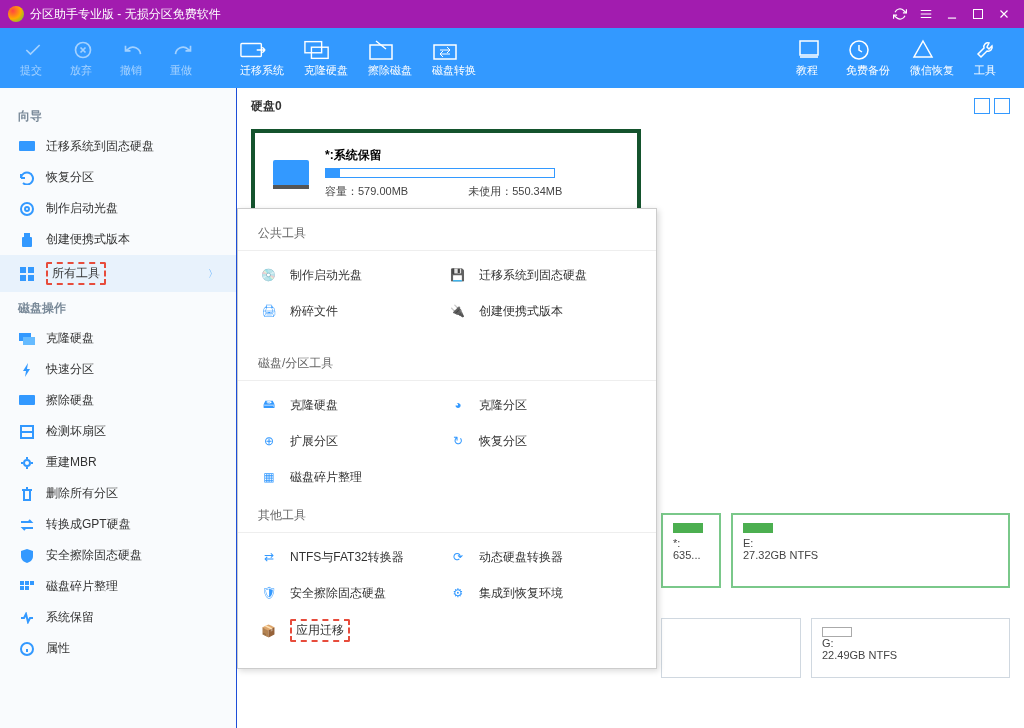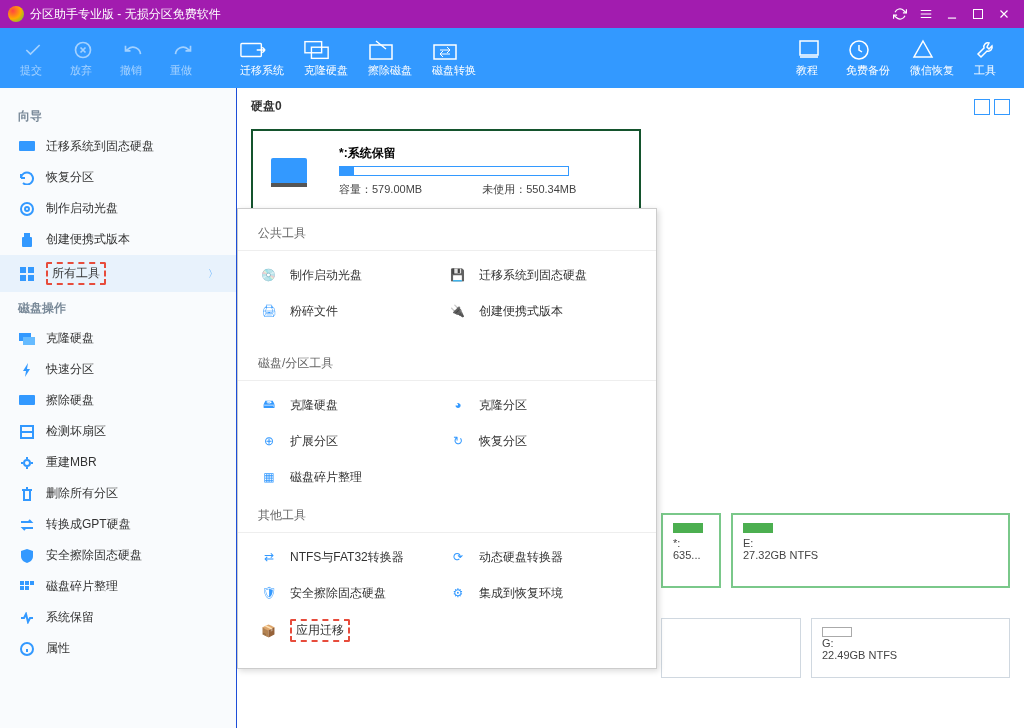--- a/index.html
+++ b/index.html
@@ -15,24 +15,24 @@
 .tspacer { flex: 1; }
 .main { display: flex; height: calc(100% - 88px); }
 .sidebar { width: 237px; background: #f9fbfd; border-right: 1px solid #1d4ed8; padding: 12px 0; overflow-y: auto; }
 .shdr { color: #7a8a99; font-size: 12px; padding: 8px 18px 6px; font-weight: bold; }
 .sitem { display: flex; align-items: center; padding: 7px 18px; font-size: 12px; color: #333; cursor: pointer; }
 .sitem .sicon { width: 18px; height: 16px; margin-right: 10px; display: flex; align-items: center; justify-content: center; }
 .sitem.active { background: #e8f2fc; }
 .sitem .chev { margin-left: auto; color: #3399ff; font-size: 10px; }
 .dashed { border: 2px dashed #e74c3c; padding: 1px 4px; border-radius: 2px; }
 .content { flex: 1; position: relative; background: #fff; padding: 10px 14px; overflow: hidden; }
-.diskhdr { font-size: 12px; font-weight: bold; color: #333; display: flex; justify-content: space-between; align-items: center; }
+.diskhdr { font-size: 12px; font-weight: bold; color: #333; display: flex; justify-content: space-between; }
 .diskhdr .viewicons { display: flex; gap: 4px; }
 .vicon { width: 16px; height: 16px; border: 1px solid #3399ff; }
-.partcard { border: 2px solid #14532d; margin-top: 14px; padding: 14px 18px; display: flex; align-items: center; gap: 32px; width: 390px; }
+.partcard { border: 4px solid #14532d; margin-top: 14px; padding: 14px 18px; display: flex; align-items: center; gap: 16px; width: 390px; }
 .particon { width: 36px; height: 26px; background: #3399ff; border-radius: 2px; position: relative; }
 .particon::after { content:''; position:absolute; bottom:-3px; left:0; right:0; height:4px; background:#555; }
 .partinfo { flex: 1; font-size: 12px; }
 .partinfo .pname { font-weight: bold; margin-bottom: 4px; }
 .pbar { width: 230px; height: 10px; border: 1px solid #3399ff; background: #fff; position: relative; }
 .pbar .pfill { height: 100%; background: #3399ff; width: 6%; }
 .pstats { display: flex; gap: 60px; font-size: 11px; color: #444; margin-top: 6px; }
 .popup { position: absolute; left: 0; top: 120px; width: 420px; background: #fff; border: 1px solid #ccc; box-shadow: 2px 2px 6px rgba(0,0,0,0.15); padding: 12px 0 18px; z-index: 10; }
 .psect { font-size: 12px; color: #666; padding: 4px 20px 8px; border-bottom: 1px solid #eee; margin-bottom: 6px; }
 .pgrid { display: grid; grid-template-columns: 1fr 1fr; padding: 0 20px; }

